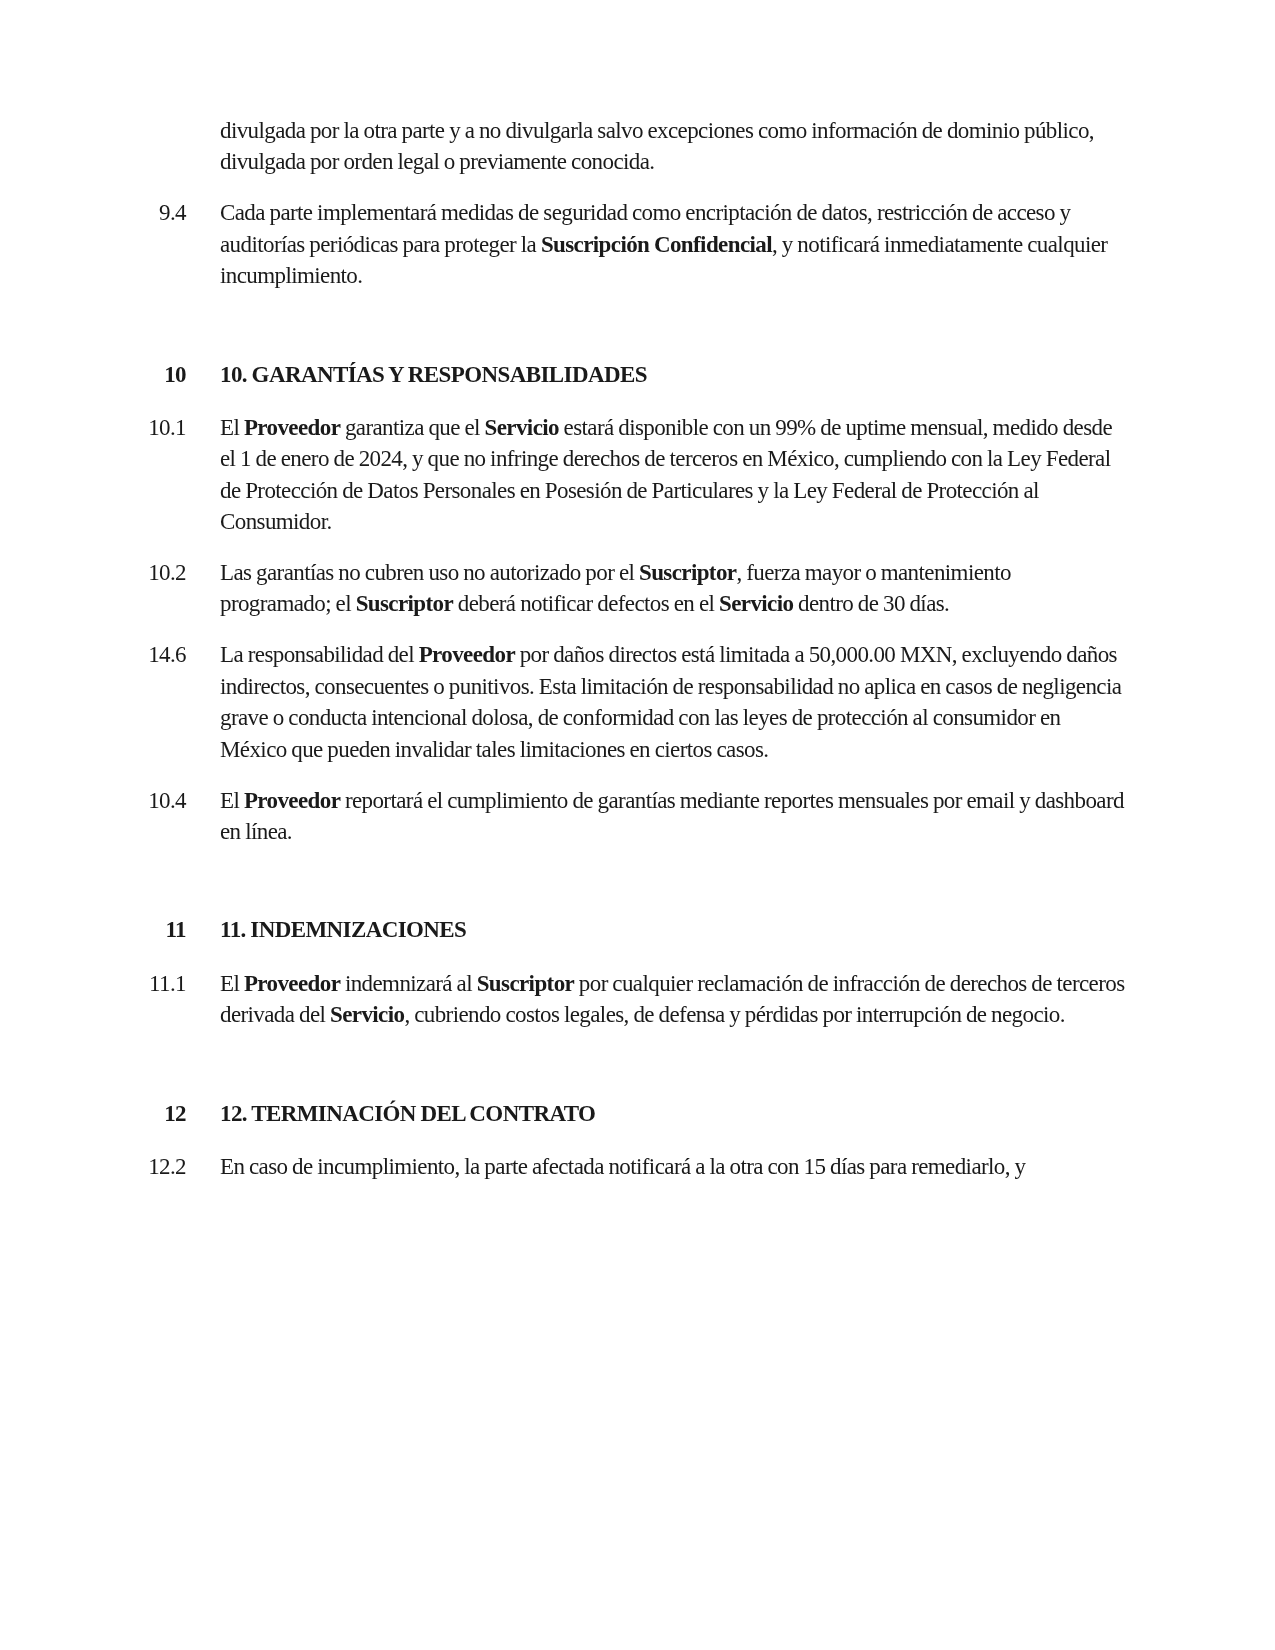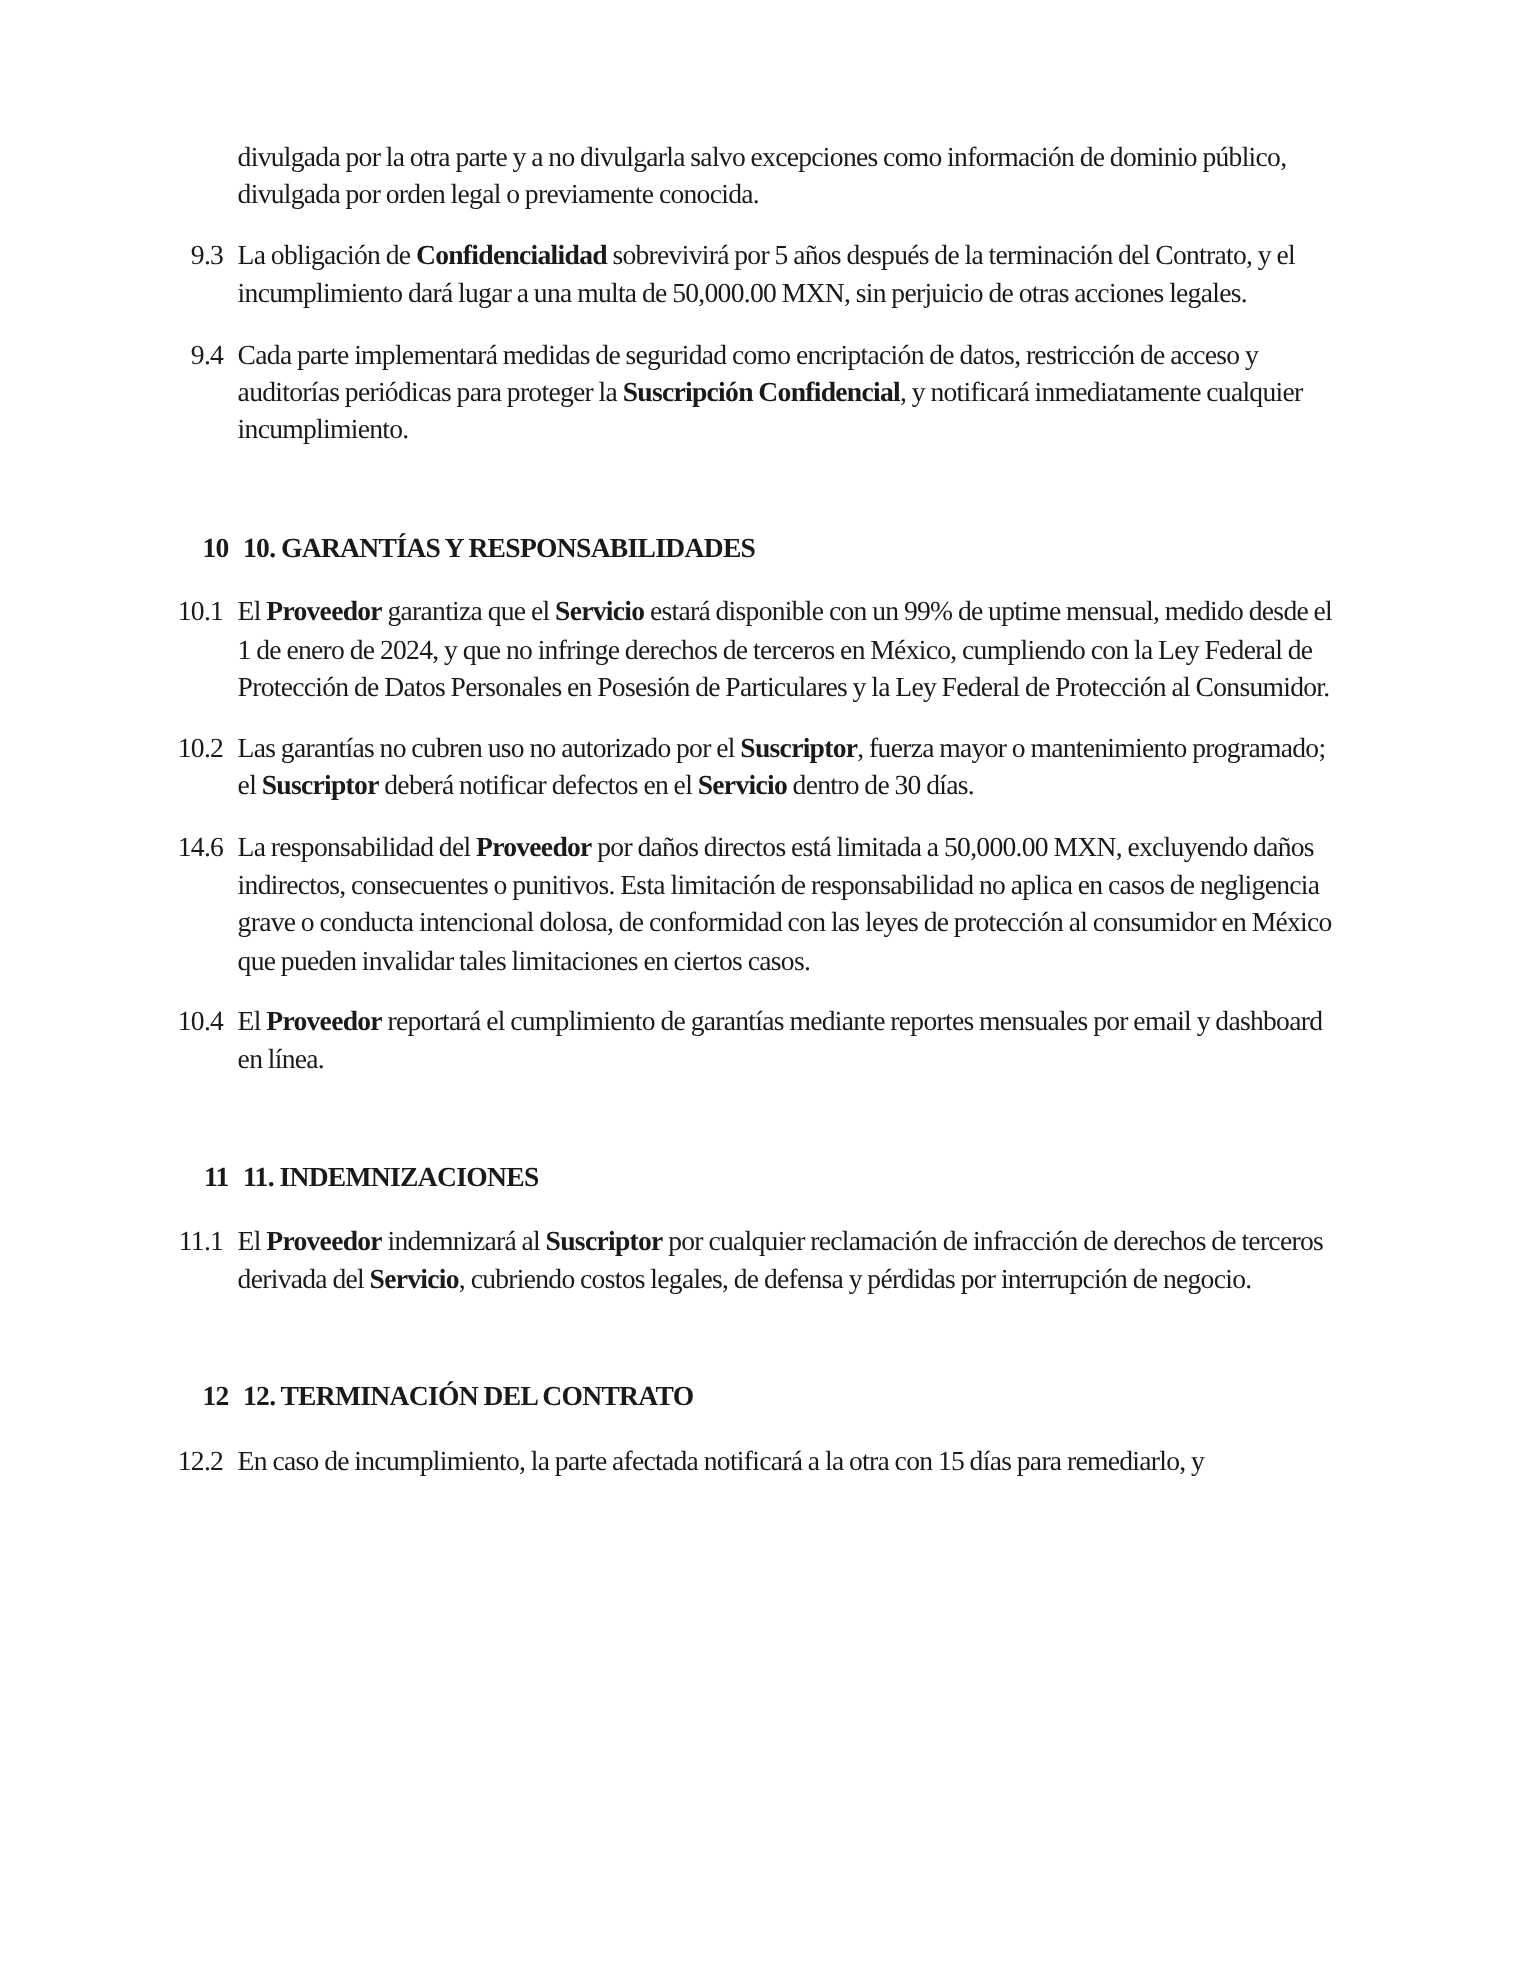--- a/index.html
+++ b/index.html
@@ -30,45 +30,41 @@
     display: flex;
     align-items: flex-start;
     margin: 0 0 19.5px 0;
   }
   .block .label {
     flex: 0 0 66px;
     text-align: right;
     white-space: nowrap;
   }
   .block .body {
-    margin-left: 12px;
+    margin-left: 34px;
     width: 918px;
   }
   .block.heading {
     margin: 67px 0 22px 0;
     font-weight: bold;
     justify-content: center;
   }
   .block.heading .body {
     white-space: nowrap;
   }
   b, strong { font-weight: bold; }
 </style>
 </head>
 <body>
 
 <main class="page">
   <section class="doc">
       <div class="block clause">
         <span class="label"></span>
         <div class="body">divulgada por la otra parte y a no divulgarla salvo excepciones como información de dominio público, divulgada por orden legal o previamente conocida.</div>
-      </div>
-      <div class="block clause">
-        <span class="label">9.3</span>
-        <div class="body">La obligación de <strong>Confidencialidad</strong> sobrevivirá por 5 años después de la terminación del Contrato, y el incumplimiento dará lugar a una multa de 50,000.00 MXN, sin perjuicio de otras acciones legales.</div>
       </div>
       <div class="block clause">
         <span class="label">9.4</span>
         <div class="body">Cada parte implementará medidas de seguridad como encriptación de datos, restricción de acceso y auditorías periódicas para proteger la <strong>Suscripción Confidencial</strong>, y notificará inmediatamente cualquier incumplimiento.</div>
       </div>
       <div class="block heading">
         <span class="label">10</span>
         <div class="body"><strong>10. GARANTÍAS Y RESPONSABILIDADES</strong></div>
       </div>
       <div class="block clause">

